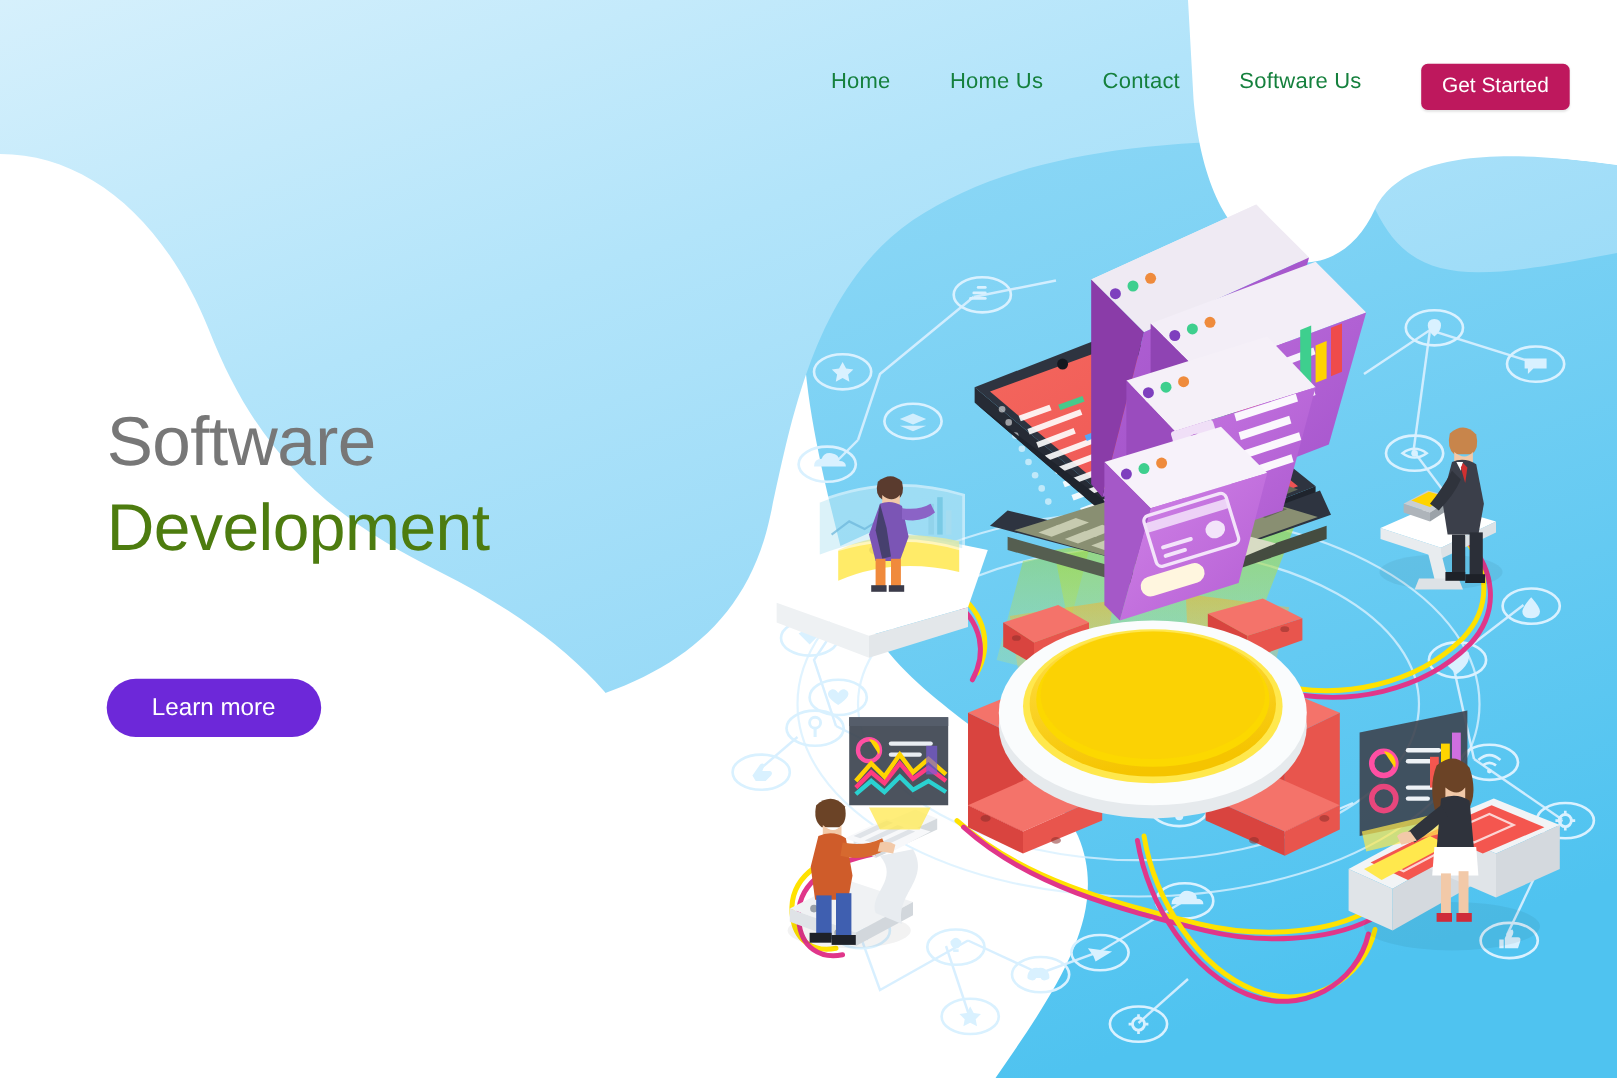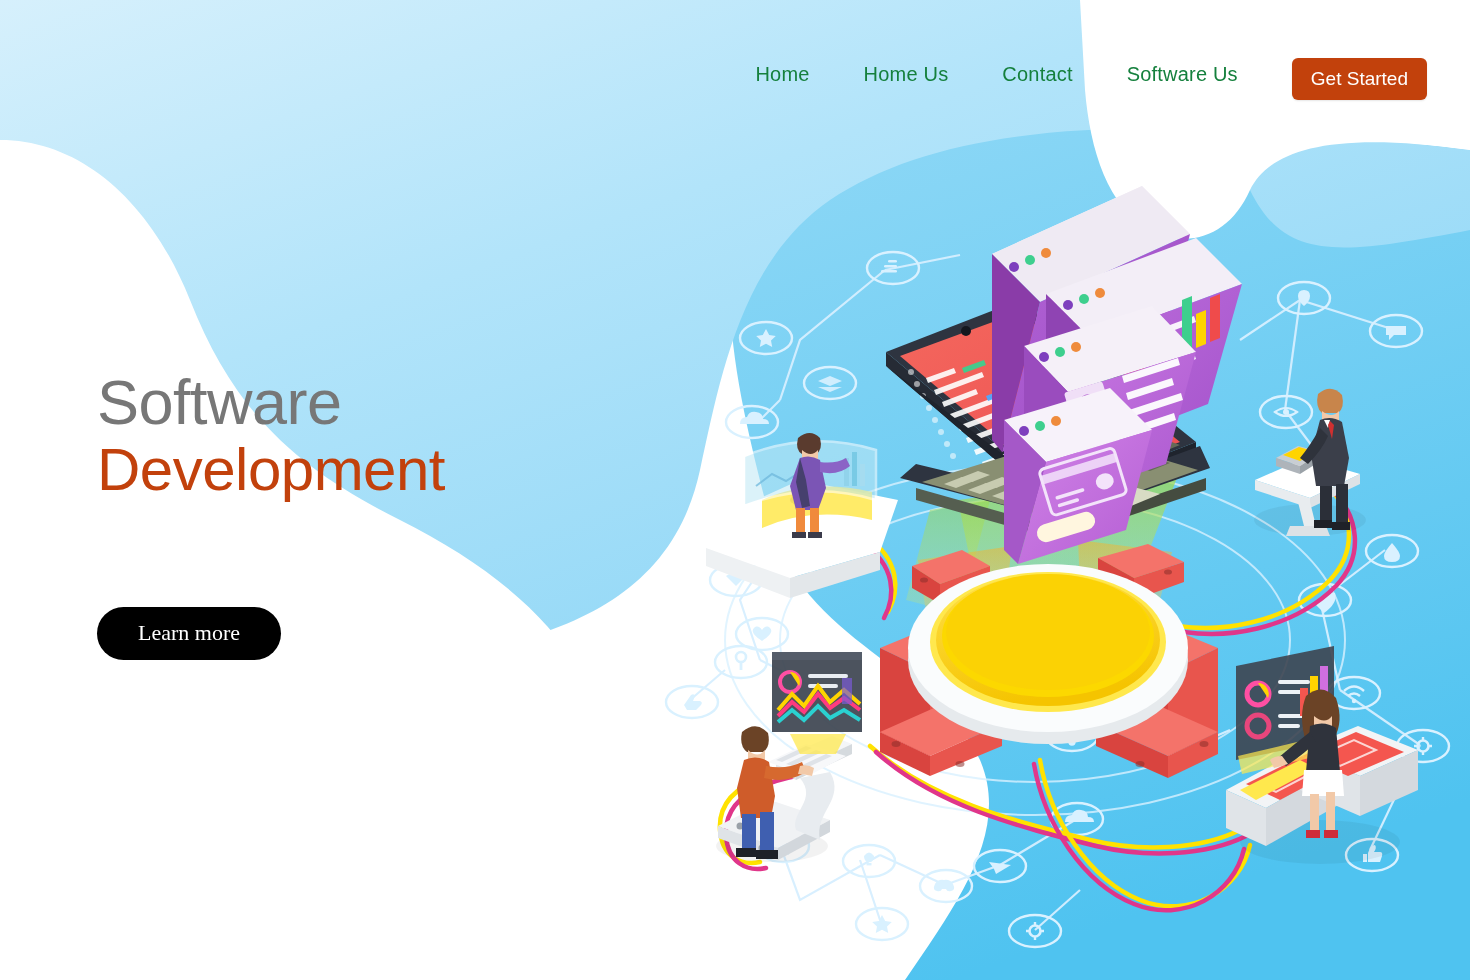--- a/index.html
+++ b/index.html
@@ -20,45 +20,45 @@
     position:absolute; top:0; left:0; width:1470px; height:140px;
     display:flex; align-items:flex-start; justify-content:flex-end;
     padding:58px 43px 0 0; gap:0; z-index:40;
   }
   .nav-link {
     color:#15803d; font-size:20px; letter-spacing:.2px;
     text-decoration:none; cursor:pointer; white-space:nowrap;
     padding:6px 0; margin-right:54px; line-height:1;
   }
   .cta-btn {
-    background:#c2410c; color:#ffffff; font-size:19px;
+    background:#be185d; color:#ffffff; font-size:19px;
     border:none; border-radius:6px; padding:11px 19px 12px;
     cursor:pointer; white-space:nowrap; line-height:1;
     box-shadow:0 1px 2px rgba(0,0,0,.10);
   }
 
   
   .hero { position:absolute; left:97px; top:370px; width:470px; z-index:30; }
   .hero-title-1 {
     font-size:63px; font-weight:400; color:#777777;
     line-height:1.04; letter-spacing:-.5px; display:block;
   }
   .hero-title-2 {
-    font-size:60px; font-weight:400; color:#c2410c;
-    line-height:1.08; letter-spacing:-.5px; display:block; margin-top:2px;
+    font-size:60px; font-weight:400; color:#4d7c0f;
+    line-height:1.08; letter-spacing:-.5px; display:block; margin-top:12px;
   }
   .hero-sub {
     margin-top:88px; font-size:20px; line-height:1.55;
     color:#dcdcdc; max-width:380px; white-space:pre-line;
   }
   .learn-btn {
     margin-top:105px; display:inline-block;
-    background:#000000; color:#fff; border:none;
+    background:#6d28d9; color:#fff; border:none;
     font-size:22px; border-radius:30px; padding:15px 41px 16px;
-    cursor:pointer; line-height:1;font-family:Liberation Serif, serif;
+    cursor:pointer; line-height:1;
   }
 </style>
 </head>
 <body>
 
 <div id="stage">
 
   <svg id="bg" viewBox="0 0 1470 980" preserveAspectRatio="none" xmlns="http://www.w3.org/2000/svg">
     <defs>
       <linearGradient id="gBlobTop" x1="0" y1="0" x2="0.55" y2="1">

